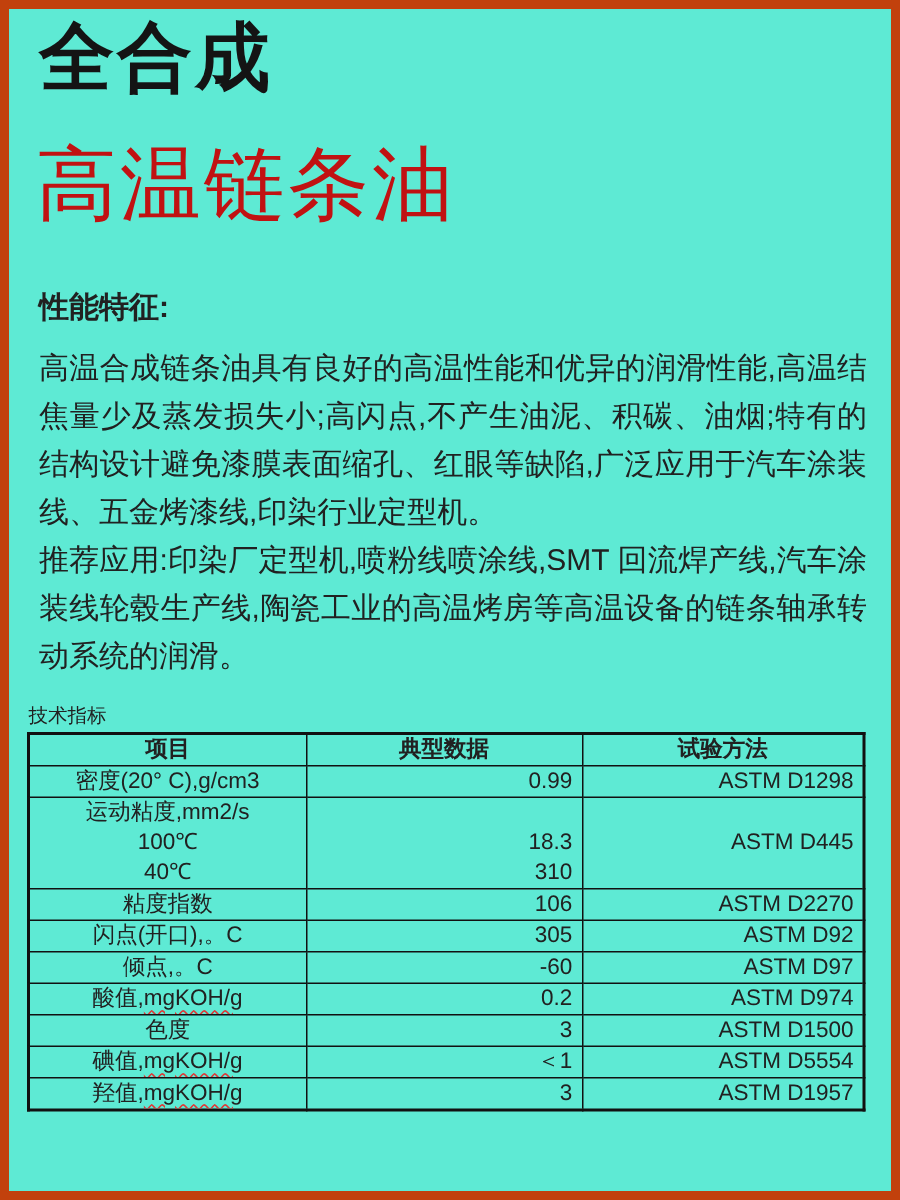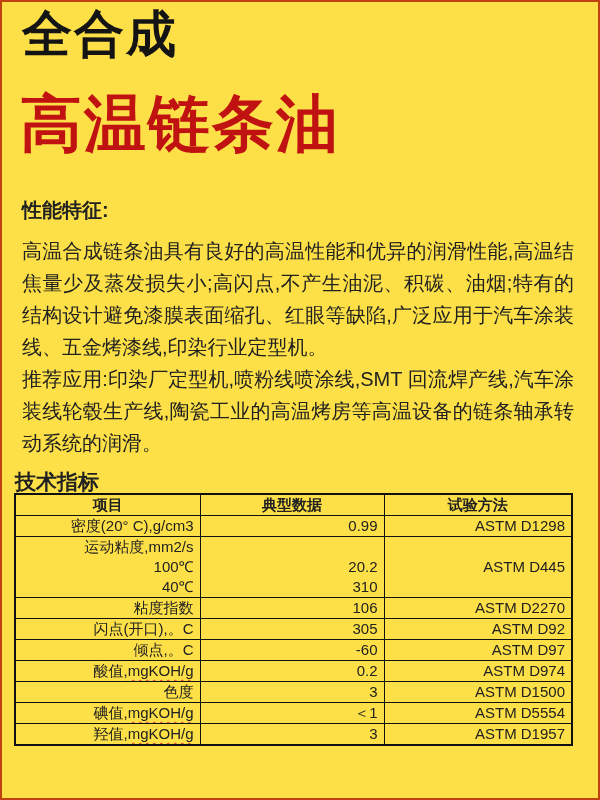--- a/index.html
+++ b/index.html
@@ -1,48 +1,48 @@
 <!DOCTYPE html>
 <html style="--title_red: #c11212; --spell_underline: #e03636; --text: #212121; --table_border: #111111;"><head>
 <meta charset="utf-8">
 <style>
   html,body { margin:0; padding:0; background:#ffffff; }
   body { width:600px; height:800px; font-family:"Liberation Sans", sans-serif; color:#212121; }
   .page {
     position:relative; width:600px; height:800px; box-sizing:border-box;
-    border:2px solid #c2410c; background:#fde047; overflow:hidden;
+    border:6px solid #c2410c; background:#5eead4; overflow:hidden;
   }
   .title-black {
     margin:4px 0 0 20px; font-size:50px; line-height:1.15;
     font-weight:900; color:#141414; letter-spacing:2px;
   }
   .title-red {
-    margin:24px 0 0 18px; font-size:62px; line-height:1.15;
-    font-weight:700; color:var(--title_red, #c11212); letter-spacing:2px;
+    margin:24px 0 0 18px; font-size:54px; line-height:1.15;
+    font-weight:400; color:var(--title_red, #c11212); letter-spacing:2px;
   }
   .sec-heading {
     margin:36px 20px 0 20px; font-size:20px; line-height:30px; font-weight:700;
   }
   .para {
     margin:10px 20px 0 20px; width:552px; font-size:20px; line-height:32px;
     text-align:justify; font-weight:400;
   }
   .para2 { margin-top:0; }
-  .specs-heading { margin:13px 0 0 13px; font-size:21px; line-height:20px;font-weight:bold; }
+  .specs-heading { margin:13px 0 0 13px; font-size:13px; line-height:20px; }
   table.specs {
     border-collapse:collapse; table-layout:fixed;
     margin:1px 0 0 12px; width:557px;
     border:2px solid #111;
   }
   .specs th, .specs td {
     border:1px solid #111; font-size:15px; line-height:20px; height:20px;
     padding:0 6px; overflow:hidden; white-space:nowrap;
   }
   .specs th { font-weight:700; text-align:center; }
-  td.c1 { text-align:right; }
+  td.c1 { text-align:center; }
   td.c2, td.c3 { text-align:right; }
   .vline:empty::before { content:"\00a0"; }
   .spell {
     text-decoration:underline wavy var(--spell_underline, #e03636);
     text-decoration-thickness:1px; text-underline-offset:3px;
   }
 </style>
 </head>
 <body>
 
@@ -77,21 +77,21 @@
         <td class="c3">ASTM D1298</td>
       </tr>
       <tr>
         <td class="c1">
           <div>运动粘度,mm2/s</div>
           <div>100℃</div>
           <div>40℃</div>
         </td>
         <td class="c2">
           <div class="vline"></div>
-          <div class="vline">20.2</div>
+          <div class="vline">18.3</div>
           <div class="vline">310</div>
         </td>
         <td class="c3">ASTM D445</td>
       </tr>
       <tr>
         <td class="c1">粘度指数</td>
         <td class="c2">106</td>
         <td class="c3">ASTM D2270</td>
       </tr>
       <tr>

